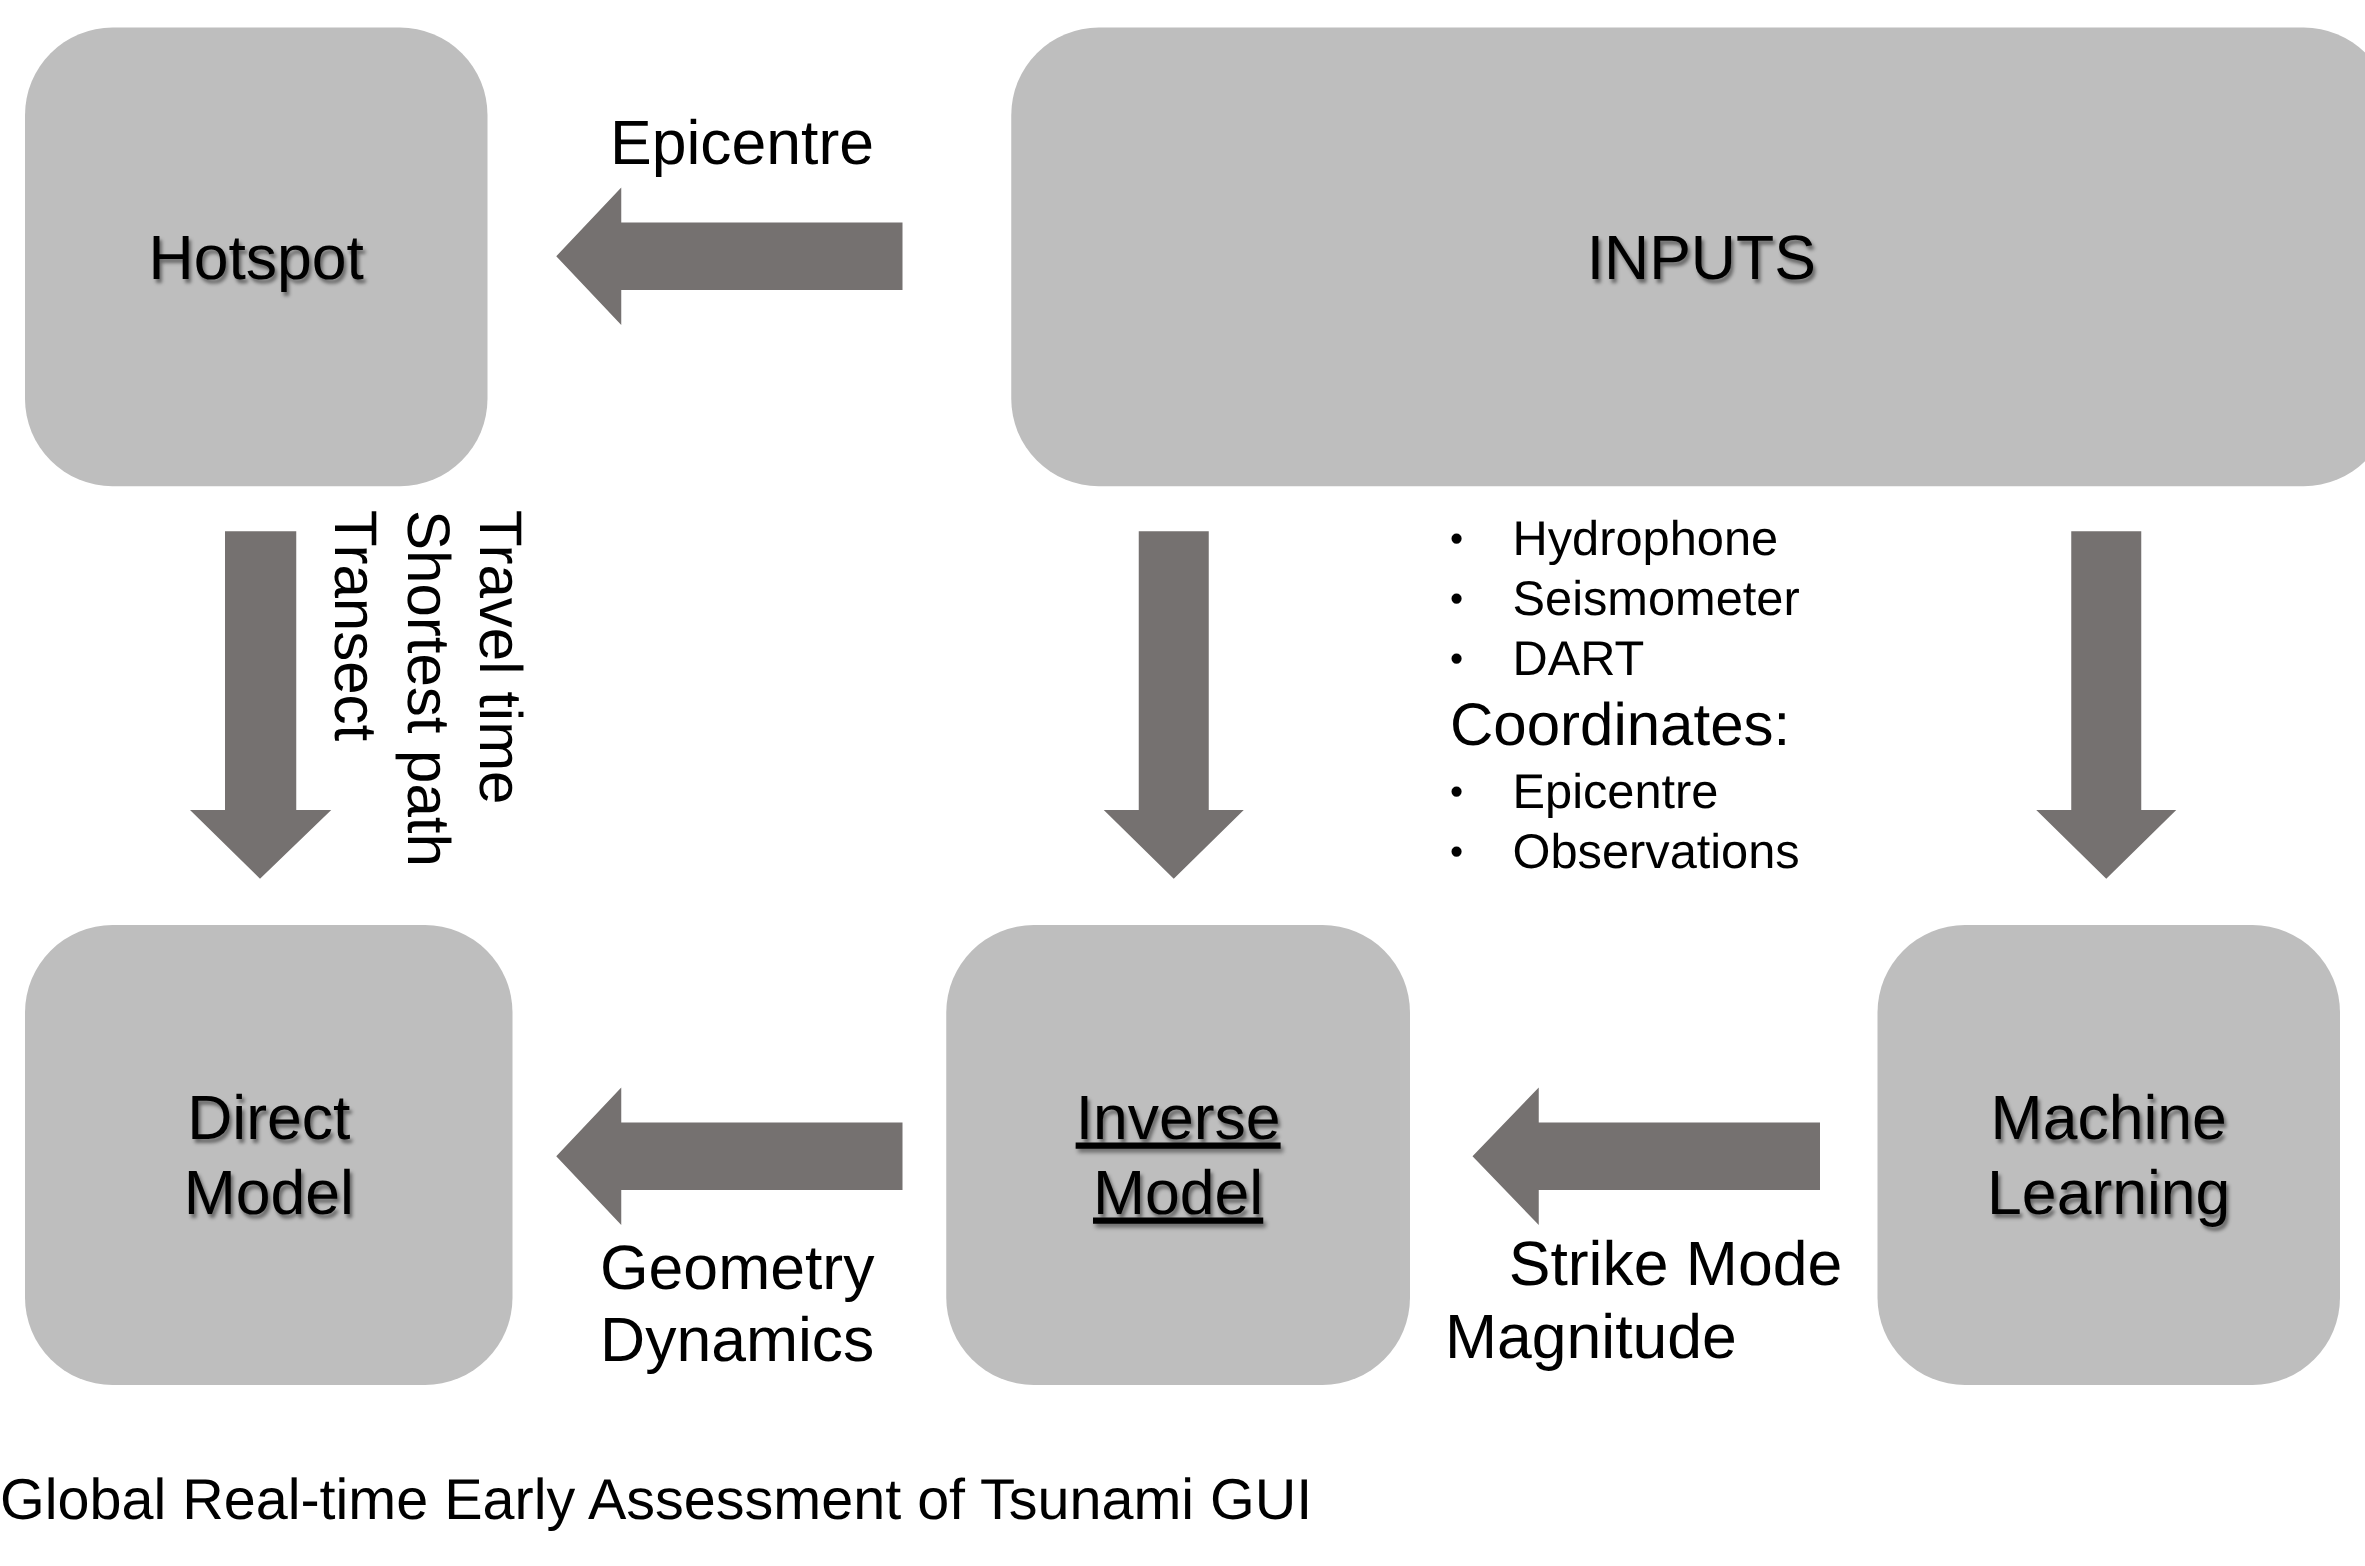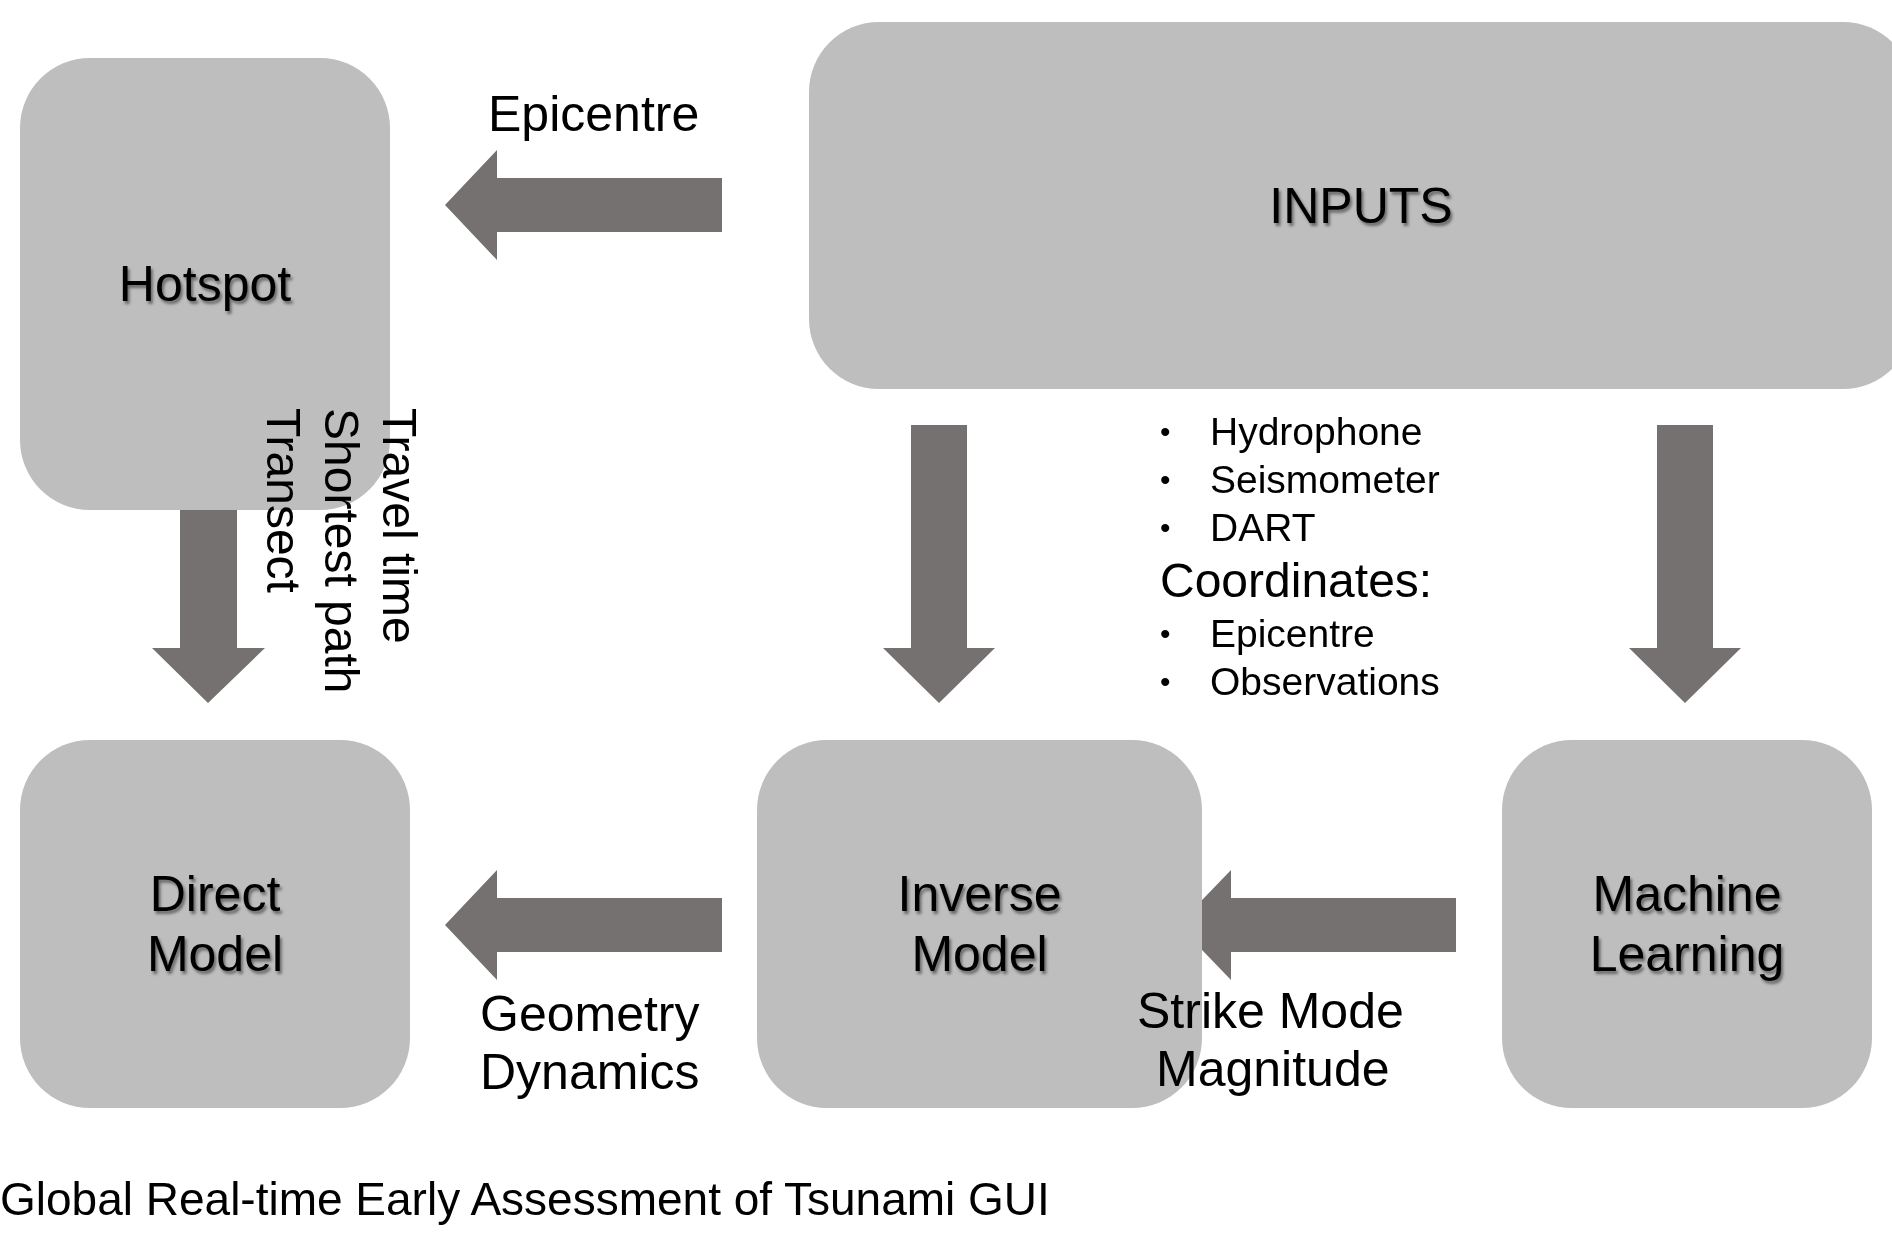--- a/index.html
+++ b/index.html
@@ -23,31 +23,31 @@
 
 <svg class="arrows" width="1892" height="1253">
   <polygon points="722,178 497,178 497,150 445,205 497,260 497,232 722,232" fill="#757170"></polygon>
   <polygon points="180,425 237,425 237,648 265,648 208,703 152,648 180,648" fill="#757170"></polygon>
   <polygon points="911,425 967,425 967,648 995,648 939,703 883,648 911,648" fill="#757170"></polygon>
   <polygon points="1657,425 1713,425 1713,648 1741,648 1685,703 1629,648 1657,648" fill="#757170"></polygon>
   <polygon points="722,898 497,898 497,870 445,925 497,980 497,952 722,952" fill="#757170"></polygon>
   <polygon points="1456,898 1231,898 1231,870 1178,925 1231,980 1231,952 1456,952" fill="#757170"></polygon>
 </svg>
 
-<div class="box" style="left:20px;top:22px;width:370px;height:452px;margin-top:36px;">
+<div class="box" style="left:20px;top:22px;width:370px;height:367px;">
   <span>Hotspot</span>
 </div>
 <div class="box" style="left:809px;top:22px;width:1104px;height:367px;">
   <span>INPUTS</span>
 </div>
 <div class="box" style="left:20px;top:740px;width:390px;height:368px;">
   <span>Direct
 Model</span>
 </div>
-<div class="box" style="left:757px;top:740px;width:445px;height:368px;">
+<div class="box" style="left:757px;top:740px;width:371px;height:368px;text-decoration:underline;">
   <span>Inverse
 Model</span>
 </div>
 <div class="box" style="left:1502px;top:740px;width:370px;height:368px;">
   <span>Machine
 Learning</span>
 </div>
 
 <div class="lbl" style="left:488px;top:85px;">Epicentre</div>
 
@@ -60,16 +60,16 @@
   <div class="item"><span class="bullet">•</span><span>Seismometer</span></div>
   <div class="item"><span class="bullet">•</span><span>DART</span></div>
   <div class="head">Coordinates:</div>
   <div class="item"><span class="bullet">•</span><span>Epicentre</span></div>
   <div class="item"><span class="bullet">•</span><span>Observations</span></div>
 </div>
 
 <div class="lbl" style="left:480px;top:985px;">Geometry</div>
 <div class="lbl" style="left:480px;top:1043px;">Dynamics</div>
 
-<div class="lbl" style="left:1137px;top:982px;">Strike Mode</div>
+<div class="lbl" style="left:1207px;top:982px;">Strike Mode</div>
 <div class="lbl" style="left:1156px;top:1040px;">Magnitude</div>
 
 <div class="title">Global Real-time Early Assessment of Tsunami GUI</div>
 
 </body></html>

